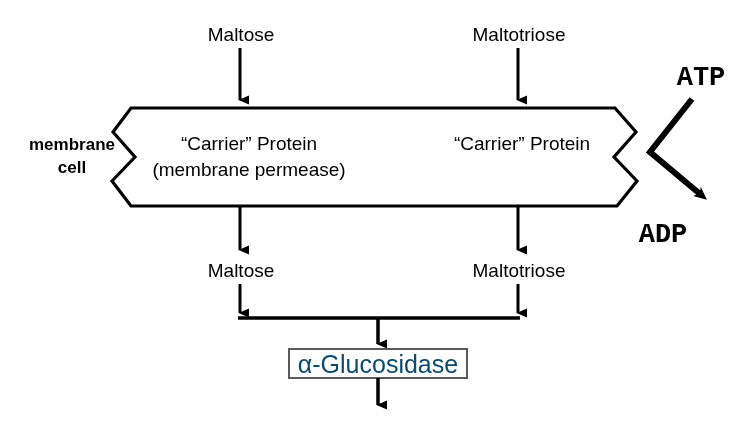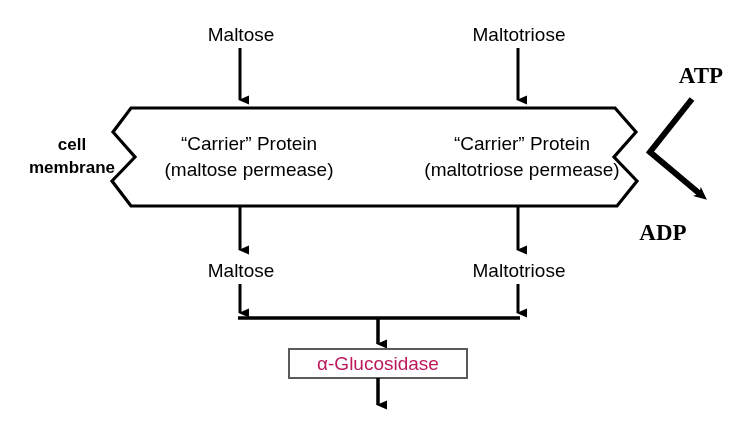--- a/index.html
+++ b/index.html
@@ -44,31 +44,31 @@
   }
   .membrane-text {
     font-size: 19px;
     line-height: 26px;
     margin-left: 6px;
   }
   .enzyme-label {
     position: absolute;
     transform: translate(-50%, -50%);
     font-family: "Liberation Sans", sans-serif;
-    font-size: 19px;
+    font-size: 25px;
     white-space: nowrap;
-    color: #be185d;
+    color: #0c4a6e;
     text-align: right;
   }
   .atp-label, .adp-label {
     position: absolute;
     transform: translateX(-50%);
-    font-family: Liberation Serif, serif;
+    font-family: Liberation Mono, monospace;
     font-weight: bold;
-    font-size: 23px;
+    font-size: 27px;
     white-space: nowrap;
     color: #000;
   }
   .cell-membrane-label {
     position: absolute;
     transform: translateX(-50%);
     font-family: "Liberation Sans", sans-serif;
     font-weight: bold;
     font-size: 17px;
     line-height: 23px;
@@ -142,32 +142,31 @@
     <g>
       <line x1="378" y1="378" x2="378" y2="405" stroke="#000" stroke-width="3.5" marker-end="url(#arrowDown)"></line>
     </g>
   </svg>
 
   <div class="lbl" style="left:241px; top:23px;">Maltose</div>
 
   <div class="lbl" style="left:519px; top:23px;">Maltotriose</div>
 
   <div class="cell-membrane-label" style="left:72px; top:133px;">
+    <div>membrane</div>
     <div>cell</div>
-    <div>membrane</div>
   </div>
 
   <div class="lbl-block membrane-text" style="left:243px; top:131px;">
     <div>“Carrier” Protein</div>
-    <div>(maltose permease)</div>
+    <div>(membrane permease)</div>
   </div>
 
   <div class="lbl-block membrane-text" style="left:516px; top:131px;">
     <div>“Carrier” Protein</div>
-    <div>(maltotriose permease)</div>
   </div>
 
   <div class="atp-label" style="left:701px; top:63px;">ATP</div>
 
   <div class="adp-label" style="left:663px; top:220px;">ADP</div>
 
   <div class="lbl" style="left:241px; top:259px;">Maltose</div>
 
   <div class="lbl" style="left:519px; top:259px;">Maltotriose</div>
 

